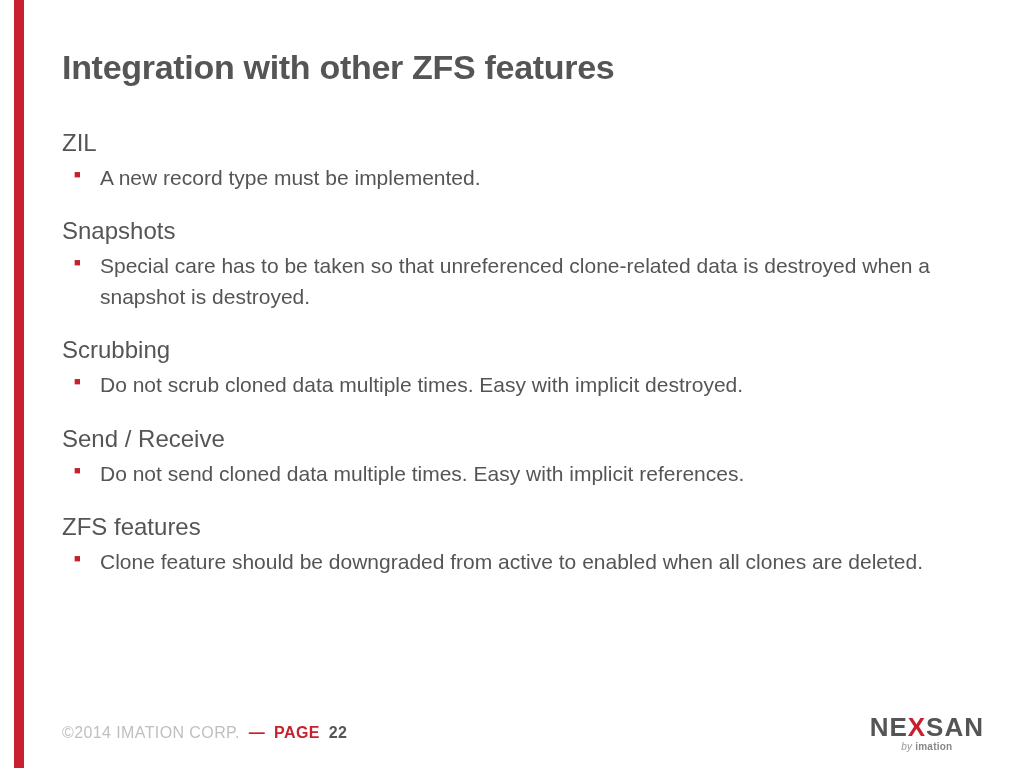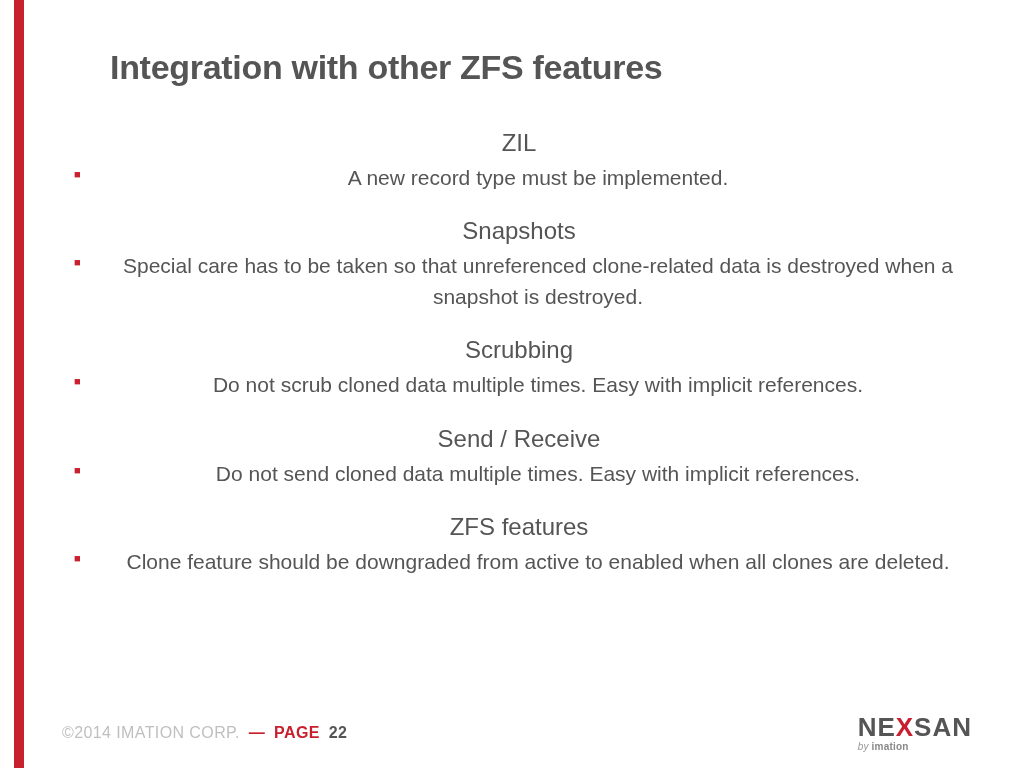--- a/index.html
+++ b/index.html
@@ -23,25 +23,23 @@
     top: 48px;
     right: 48px;
   }
   .title {
     font-family: "Helvetica Neue", Arial, sans-serif;
     font-weight: 700;
     font-size: 34px;
     color: #555;
     letter-spacing: -0.3px;
     margin-bottom: 42px;
-    margin-left: 48px;
   }
   .section {
     margin-bottom: 24px;
-    text-align: center;
   }
   .section-heading {
     font-size: 24px;
     font-weight: 400;
     color: #555;
     margin-bottom: 6px;
   }
   ul.bullets {
     list-style: none;
     padding-left: 38px;
@@ -82,23 +80,23 @@
     color: #c8202f;
     font-weight: 700;
   }
   .footer .page-number {
     color: #555;
     font-weight: 700;
     padding-left: 4px;
   }
   .logo {
     position: absolute;
-    right: 52px;
+    right: 40px;
     bottom: 16px;
-    text-align: left;
+    text-align: center;
   }
   .logo-main {
     font-family: Arial, "Helvetica Neue", sans-serif;
     font-weight: 900;
     font-size: 26px;
     letter-spacing: 1px;
     color: #555;
     line-height: 1;
   }
   .logo-main .x {
@@ -131,21 +129,21 @@
   <div class="section">
     <div class="section-heading">Snapshots</div>
     <ul class="bullets">
       <li>Special care has to be taken so that unreferenced clone-related data is destroyed when a snapshot is destroyed.</li>
     </ul>
   </div>
 
   <div class="section">
     <div class="section-heading">Scrubbing</div>
     <ul class="bullets">
-      <li>Do not scrub cloned data multiple times. Easy with implicit references.</li>
+      <li>Do not scrub cloned data multiple times. Easy with implicit destroyed.</li>
     </ul>
   </div>
 
   <div class="section">
     <div class="section-heading">Send / Receive</div>
     <ul class="bullets">
       <li>Do not send cloned data multiple times. Easy with implicit references.</li>
     </ul>
   </div>
 

